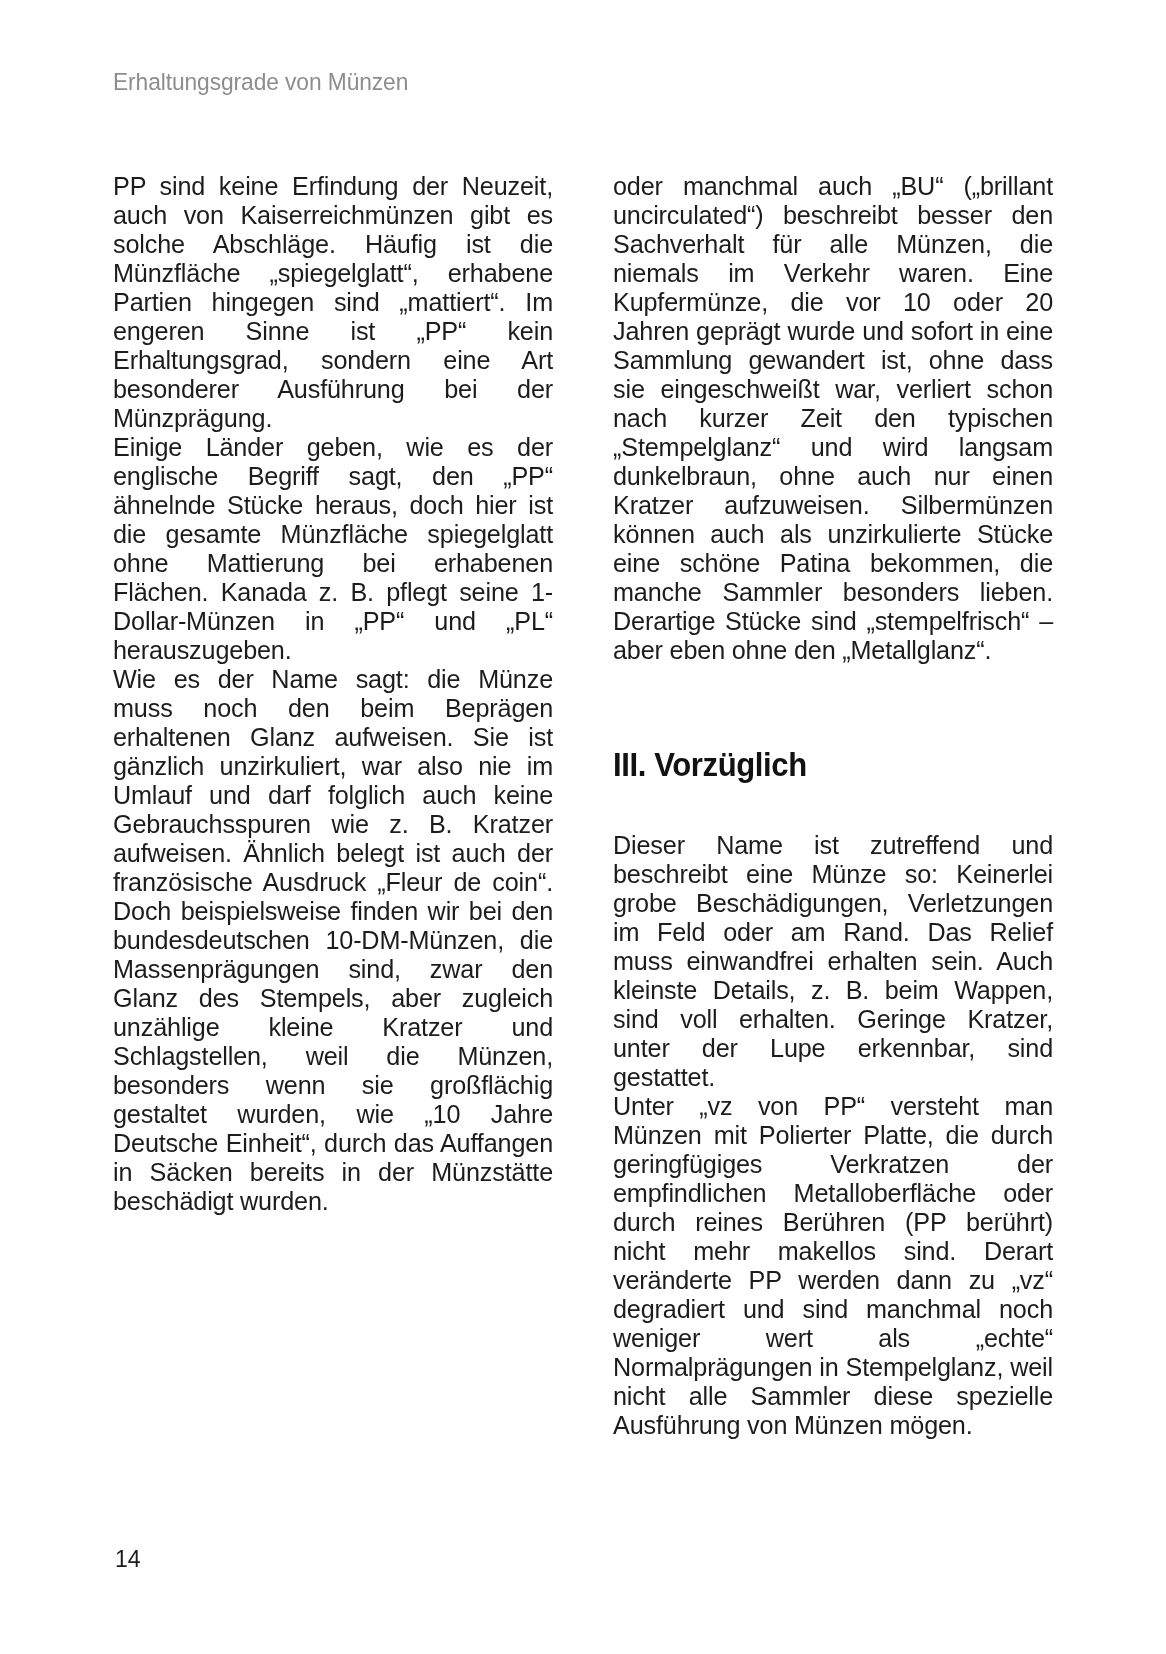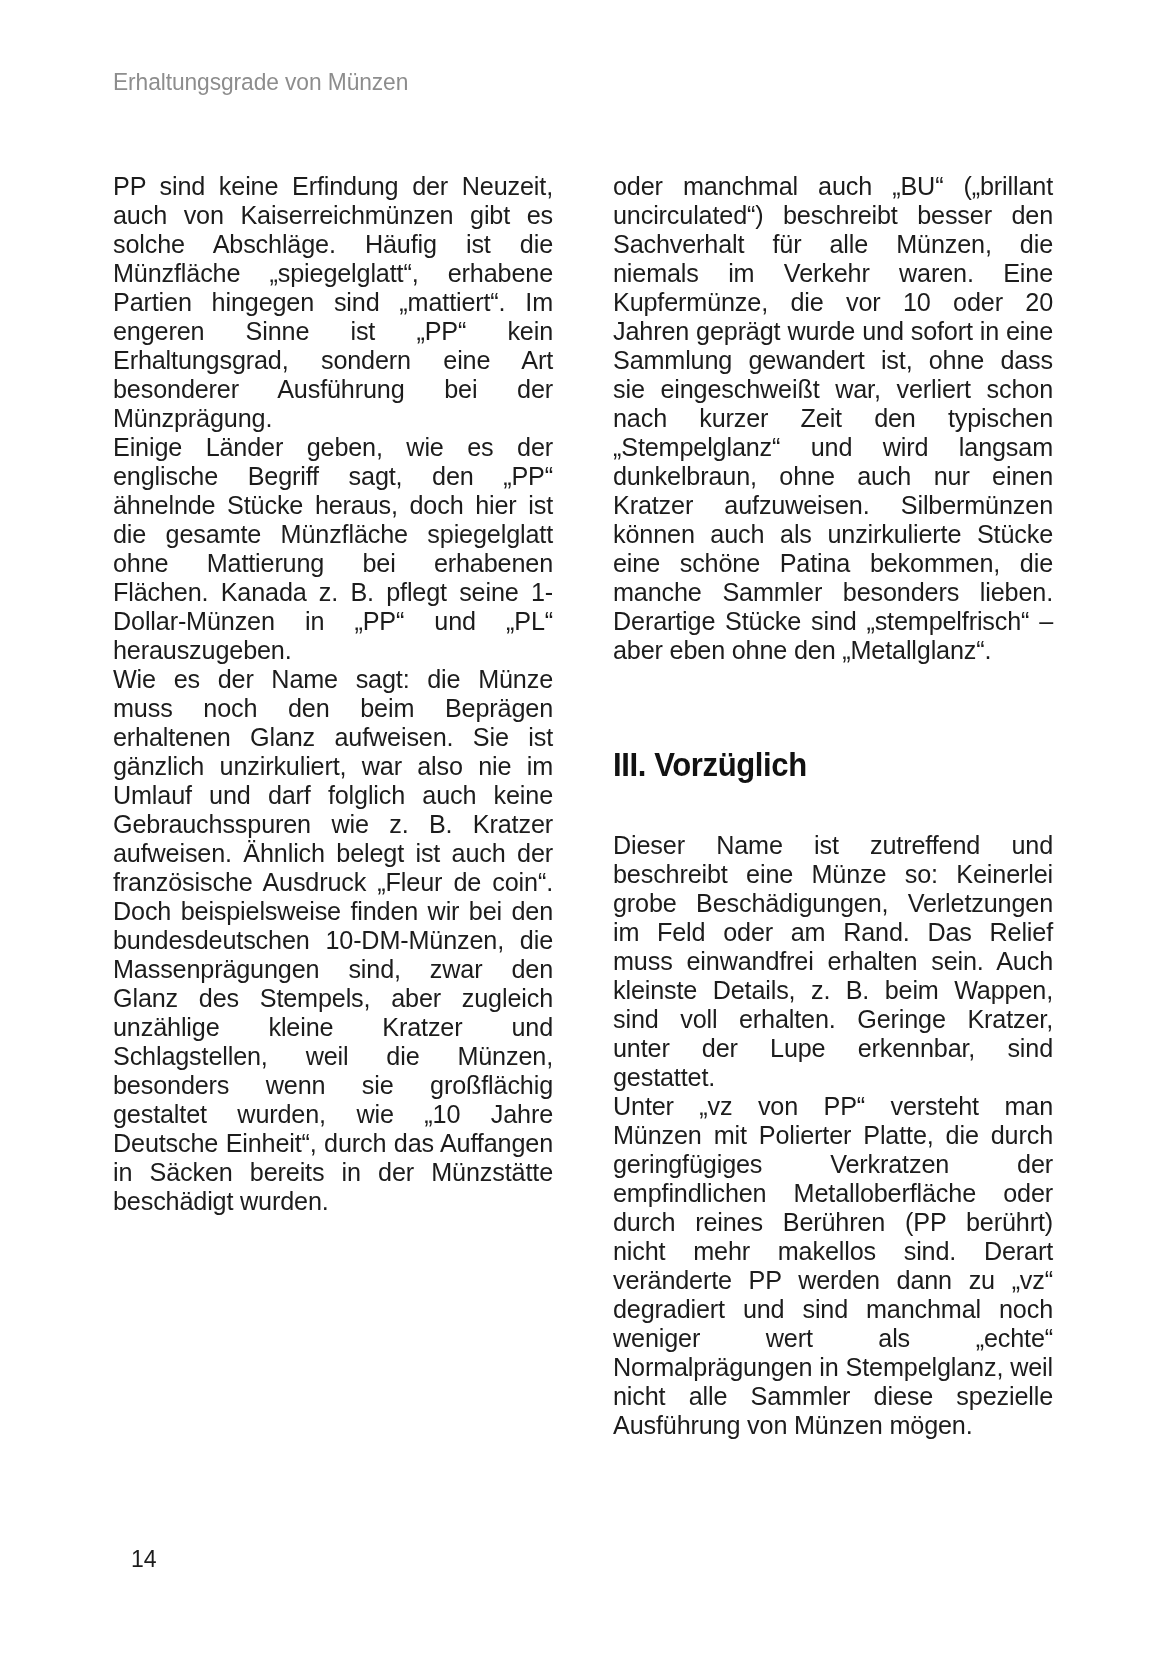--- a/index.html
+++ b/index.html
@@ -91,21 +91,21 @@
     transform: scaleX(0.94);
     transform-origin: left center;
     white-space: nowrap;
   }
   .sec-wrap-left  { margin-top: 86px; margin-bottom: 46px; }
   .sec-wrap-right { margin-top: 80px; margin-bottom: 46px; }
 
   
   .folio {
     position: absolute;
-    left: 131px;
+    left: 115px;
     top: 1545px;
     font-size: 23px;
     line-height: 28px;
     color: #1c1c1c;
     letter-spacing: -0.1px;
   }
 </style>
 </head>
 <body>
 

